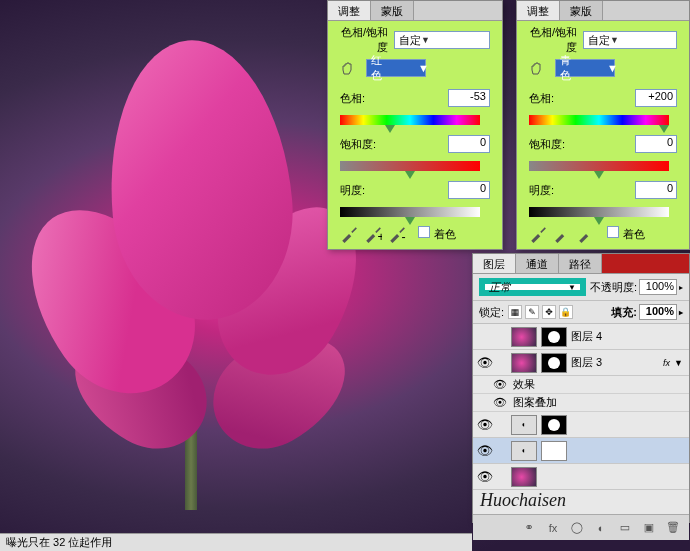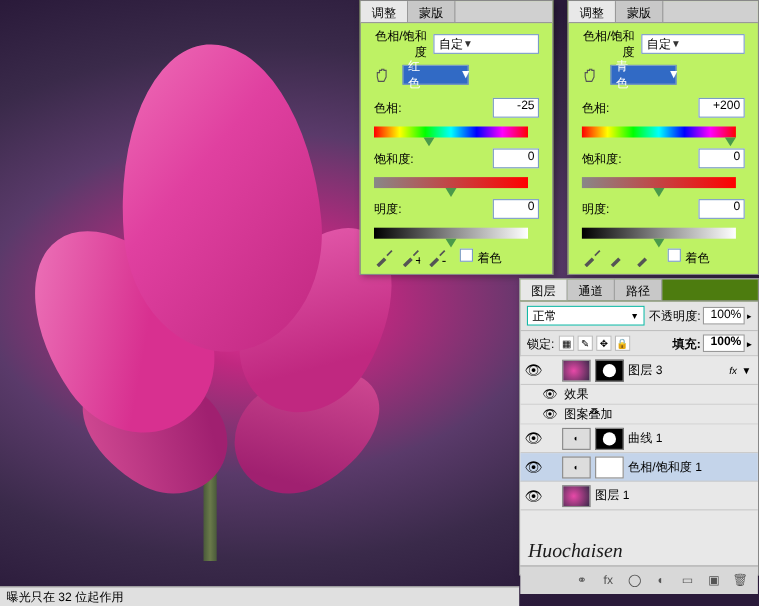--- a/index.html
+++ b/index.html
@@ -30,23 +30,23 @@
 .hue-grad { background: linear-gradient(90deg, #f00, #ff0, #0f0, #0ff, #00f, #f0f, #f00); }
 .sat-grad { background: linear-gradient(90deg, #888, #f00); }
 .lit-grad { background: linear-gradient(90deg, #000, #888, #fff); }
 .slider-tri { position: absolute; width: 0; height: 0; border-left: 5px solid transparent; border-right: 5px solid transparent; border-top: 8px solid #4a9a4a; top: 10px; }
 .num-input { width: 42px; height: 18px; border: 1px solid #7a9cc4; background: #fff; text-align: right; padding-right: 3px; margin-left: auto; }
 .eyedropper-row { display: flex; align-items: center; gap: 6px; margin-top: 8px; }
 .eyedropper { width: 18px; height: 18px; display: flex; align-items: center; justify-content: center; }
 .checkbox { width: 12px; height: 12px; border: 1px solid #7a9cc4; background: #fff; display: inline-block; margin-right: 4px; }
 
 .layers-panel { position: absolute; left: 472px; top: 253px; width: 218px; height: 270px; background: #e4e4e4; border: 1px solid #888; box-shadow: 2px 2px 6px rgba(0,0,0,0.3); }
-.lp-tabs { display: flex; background: #4d7c0f; height: 20px; border-bottom: 1px solid #999; }
+.lp-tabs { display: flex; background: #b91c1c; height: 20px; border-bottom: 1px solid #999; }
 .lp-row1 { display: flex; align-items: center; padding: 4px 6px; gap: 4px; border-bottom: 1px solid #c0c0c0; }
-.blend-sel { flex: 1; height: 18px; border: 1px solid #14b8a6; background: #fff; padding: 0 4px; display: flex; align-items: center; justify-content: space-between; }
+.blend-sel { flex: 1; height: 18px; border: 6px solid #14b8a6; background: #fff; padding: 0 4px; display: flex; align-items: center; justify-content: space-between; font-style: italic; }
 .opacity-box { display: flex; align-items: center; gap: 2px; }
 .pct-input { width: 38px; height: 16px; border: 1px solid #999; background: #fff; text-align: right; padding-right: 2px; }
 .arrow-sm { font-size: 8px; }
 .lp-row2 { display: flex; align-items: center; padding: 3px 6px; gap: 4px; border-bottom: 1px solid #c0c0c0; }
 .lock-icons { display: flex; gap: 3px; }
 .lock-icon { width: 14px; height: 14px; border: 1px solid #bbb; background: #fff; display: flex; align-items: center; justify-content: center; font-size: 9px; }
 .layer-list { height: 190px; overflow: hidden; background: #e8e8e8; }
 .layer-item { display: flex; align-items: center; height: 26px; border-bottom: 1px solid #c8c8c8; padding: 0 2px; background: #e8e8e8; }
 .layer-item.selected { background: #c4d4ea; }
 .vis-col { width: 20px; text-align: center; font-size: 13px; }
@@ -98,21 +98,21 @@
             <path d="M3 10 L3 6 L5 6 L5 4 L7 4 L7 3 L9 3 L9 4 L11 4 L11 10 L9 14 L4 14 Z" fill="none" stroke="#555" stroke-width="1"></path>
           </svg>
       </span>
       <div class="color-sel hilite">
         <span>红色</span>
         <span class="arrow">▼</span>
       </div>
     </div>
     <div class="panel-row" style="margin-top:8px;">
       <span class="label" style="width:52px;text-align:left;">色相:</span>
-      <span class="num-input">-25</span>
+      <span class="num-input">-53</span>
     </div>
     <div class="slider-area">
       <div class="gradient-bar hue-grad">
           <div class="slider-tri" style="left:45px;"></div>
         </div>
     </div>
     <div class="panel-row" style="margin-top:8px;">
       <span class="label" style="width:52px;text-align:left;">饱和度:</span>
       <span class="num-input">0</span>
     </div>
@@ -251,20 +251,27 @@
       <span class="lock-icon">🔒</span>
     </div>
     <div class="opacity-box" style="margin-left:auto;font-weight:bold;">
       <span>填充:</span>
       <span class="pct-input">100%</span>
       <span class="arrow-sm">▸</span>
     </div>
   </div>
   <div class="layer-list">
     <div class="layer-item">
+      <span class="vis-col"></span>
+      <span class="link-col"></span>
+      <span class="thumb flower-th"></span>
+      <span class="thumb mask-black"></span>
+      <span class="layer-name">图层 4</span>
+    </div>
+    <div class="layer-item">
       <span class="vis-col">👁</span>
       <span class="link-col"></span>
       <span class="thumb flower-th"></span>
       <span class="thumb mask-black"></span>
       <span class="layer-name">图层 3</span>
       <span class="fx-badge">fx</span>
       <span style="font-size:9px;margin-right:4px;">▼</span>
     </div>
     <div class="sub-item">
       <span style="margin-left:-40px;width:20px;">👁</span>
@@ -272,34 +279,31 @@
     </div>
     <div class="sub-item">
       <span style="margin-left:-40px;width:20px;">👁</span>
       <span>图案叠加</span>
     </div>
     <div class="layer-item">
       <span class="vis-col">👁</span>
       <span class="link-col"></span>
       <span class="thumb adj-th">◐</span>
       <span class="thumb mask-black"></span>
-      <span class="layer-name">曲线 1</span>
     </div>
     <div class="layer-item selected">
       <span class="vis-col">👁</span>
       <span class="link-col"></span>
       <span class="thumb adj-th">◐</span>
       <span class="thumb mask-th"></span>
-      <span class="layer-name">色相/饱和度 1</span>
     </div>
     <div class="layer-item">
       <span class="vis-col">👁</span>
       <span class="link-col"></span>
       <span class="thumb flower-th"></span>
-      <span class="layer-name">图层 1</span>
     </div>
   </div>
   <div class="lp-footer">
     <span class="foot-icon">⚭</span>
     <span class="foot-icon">fx</span>
     <span class="foot-icon">◯</span>
     <span class="foot-icon">◐</span>
     <span class="foot-icon">▭</span>
     <span class="foot-icon">▣</span>
     <span class="foot-icon">🗑</span>

